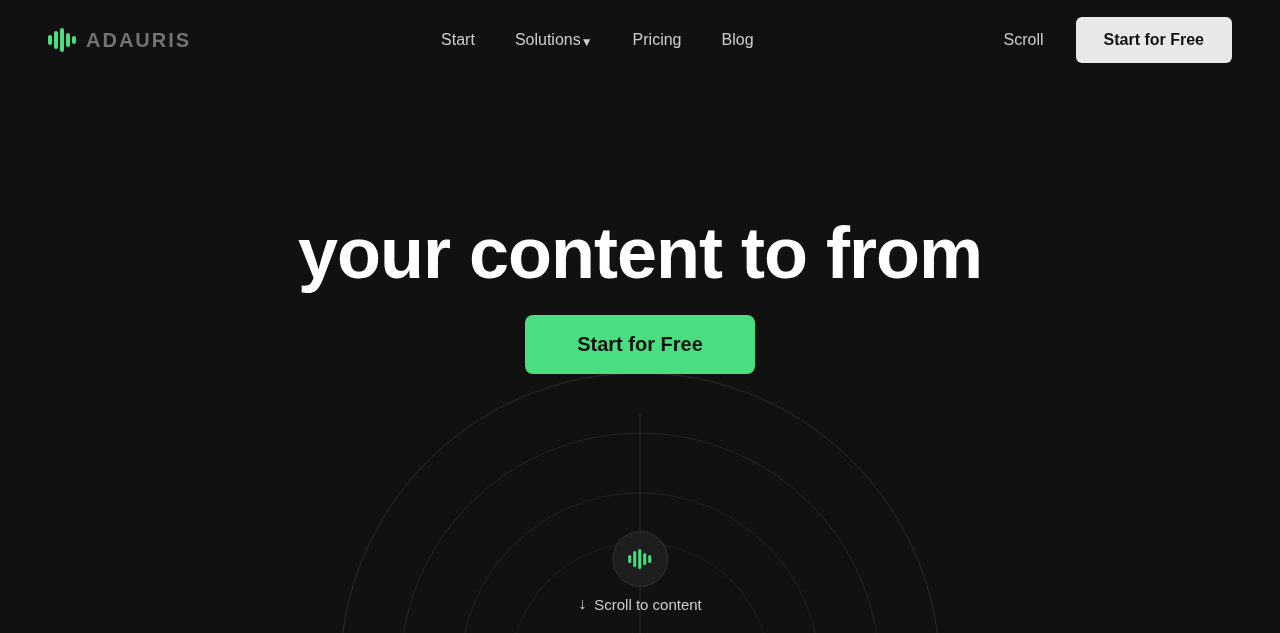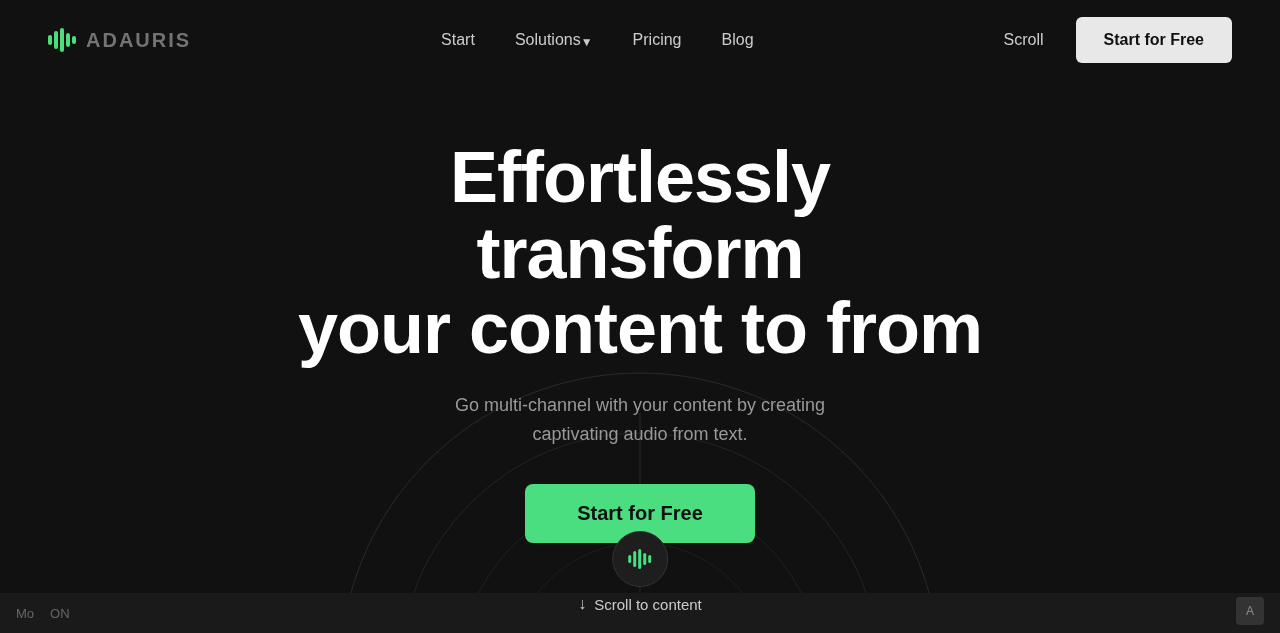--- a/index.html
+++ b/index.html
@@ -316,42 +316,36 @@
       <path d="M 220 420 A 130 130 0 0 1 480 420" stroke="#1e1e1e" stroke-width="1" fill="none"></path>
 
       <ellipse cx="350" cy="420" rx="120" ry="30" fill="#4ade80" fill-opacity="0.07"></ellipse>
 
       <line x1="350" y1="160" x2="350" y2="420" stroke="#2a2a2a" stroke-width="1"></line>
     </svg>
   </div>
 
   <div class="hero-content">
     <h1 class="hero-title">
-      <span>Effortlessly transform</span><br>
+      <br>
       <span>your content to from</span>
     </h1>
-    <p class="hero-subtitle">Go multi-channel with your content by creating captivating audio from text.</p>
     <button class="start-free-btn-hero">Start for Free</button>
   </div>
 
   <div class="scroll-discover">
     <div class="scroll-icon-circle">
       <div class="scroll-icon-inner">
         <span style="height:8px;"></span>
         <span style="height:16px;"></span>
         <span style="height:20px;"></span>
         <span style="height:12px;"></span>
         <span style="height:8px;"></span>
       </div>
     </div>
     <div class="scroll-label-row">
       <span class="scroll-arrow">↓</span>
       <span>Scroll to content</span>
     </div>
   </div>
 
-  <div class="bottom-strip">
-    <span class="bottom-strip-item">Mo</span>
-    <span class="bottom-strip-item">ON</span>
-    <div class="bottom-strip-right">A</div>
-  </div>
 
 </section>
 
 </body></html>

